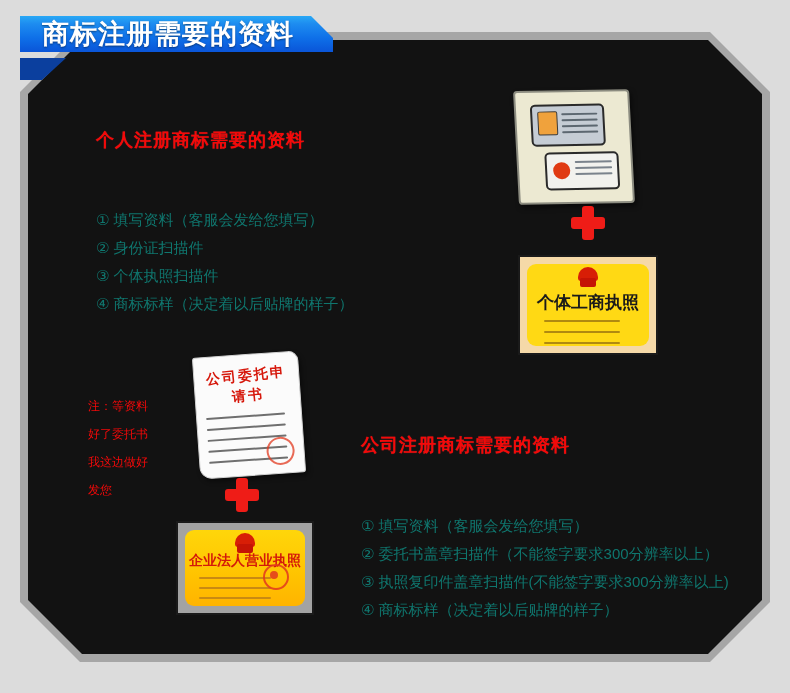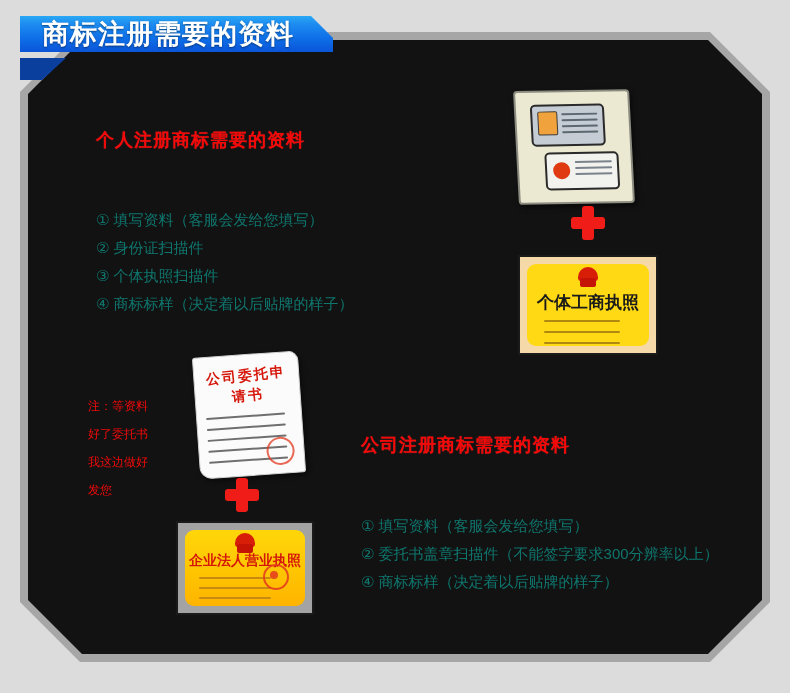--- a/index.html
+++ b/index.html
@@ -397,14 +397,15 @@
         <i></i>
       </div>
     <div class="seal"></div>
   </div>
 </div>
 
 <div class="sec-heading" id="company-heading">公司注册商标需要的资料</div>
 <div class="list" id="company-list">
   <span class="li">① 填写资料（客服会发给您填写）</span>
   <span class="li">② 委托书盖章扫描件（不能签字要求300分辨率以上）</span>
+  <span class="li">③ 执照复印件盖章扫描件(不能签字要求300分辨率以上)</span>
   <span class="li">④ 商标标样（决定着以后贴牌的样子）</span>
 </div>
 
 </body></html>

